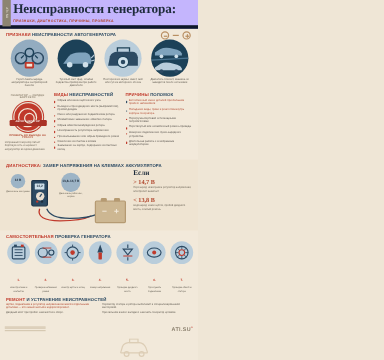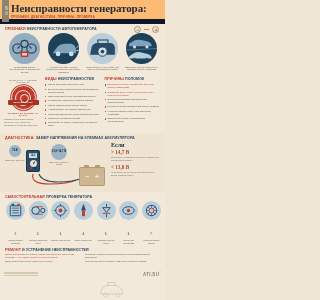--- a/index.html
+++ b/index.html
@@ -9,22 +9,22 @@
     background: #efe6d6;
     position: relative;
     overflow: hidden;
   }
   .poster { position: relative; width: 165px; height: 300px; background: #f2e9da; }
 
   
   .header {
     position: relative;
     height: 24px;
-    background: #fdba74;
-    border-bottom: 5px solid #0f172a;
+    background: #c4b5fd;
+    border-bottom: 3px solid #0f172a;
     padding: 2px 4px 4px 11px;
   }
   .ribbon {
     position: absolute;
     left: 2px; top: 0;
     width: 7px; height: 22px;
     background: #8c8472;
     color: #f7f1e6;
     font-size: 2.6px;
     line-height: 7px;

